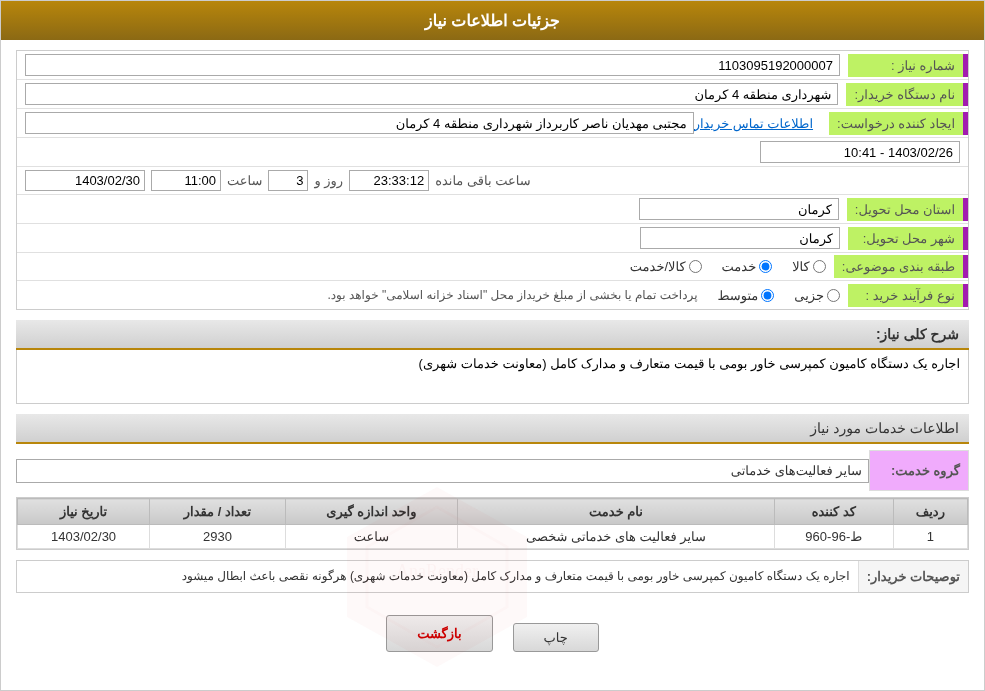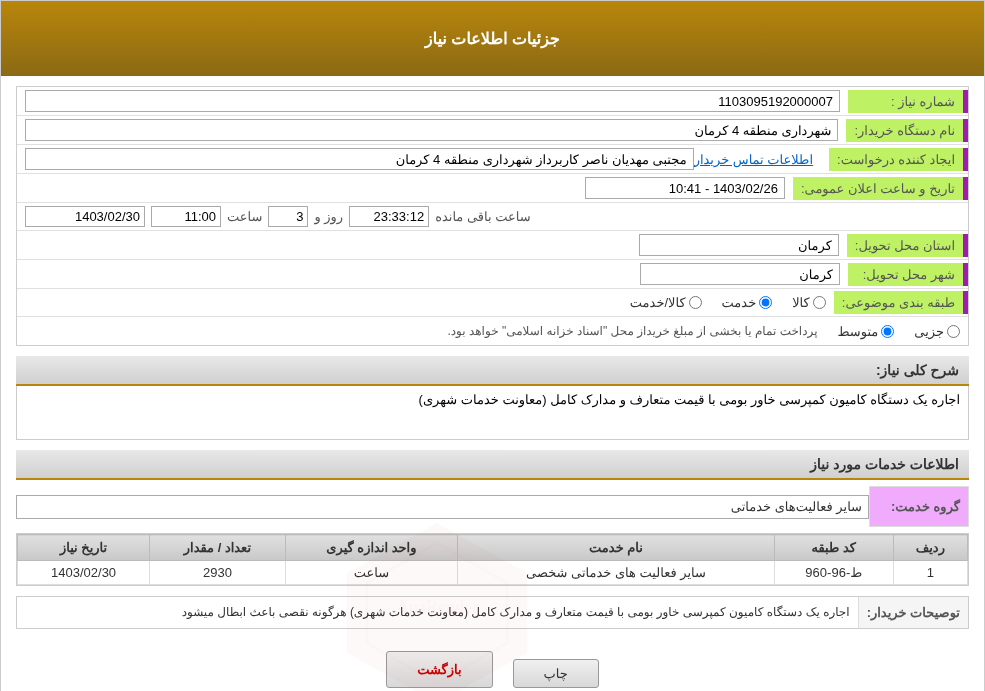--- a/index.html
+++ b/index.html
@@ -14,21 +14,21 @@
       width: 985px;
       min-height: 691px;
       background: #fff;
       margin: 0 auto;
       border: 1px solid #ccc;
     }
     .header-bar {
       background: linear-gradient(to bottom, #b8860b, #8b6914);
       color: #fff;
       text-align: center;
-      padding: 28px 0;
+      padding: 10px 0;
       font-size: 16px;
       font-weight: bold;
     }
     .content {
       padding: 10px 15px;
     }
     .form-section {
       border: 1px solid #ccc;
       margin-bottom: 10px;
     }
@@ -117,21 +117,21 @@
       background: #fff;
       min-height: 50px;
     }
     .services-section {
       margin-bottom: 10px;
     }
     .services-header {
       background: linear-gradient(to bottom, #e8e8e8, #d0d0d0);
       border-bottom: 2px solid #b8860b;
       padding: 6px 10px;
-      font-weight: bold;
+      font-weight: normal;
       font-size: 14px;
       color: #333;
       text-align: right;
       margin-bottom: 6px;
     }
     .service-row {
       display: flex;
       align-items: center;
       margin-bottom: 6px;
     }
@@ -274,21 +274,20 @@
 
       <div class="form-row">
         <div class="label-cell">ایجاد کننده درخواست:</div>
         <div class="value-cell">
           <span class="contact-link">اطلاعات تماس خریدار</span>
           <input class="input-field" style="flex: 1 1 0%;" type="text" readonly="" value="مجتبی مهدیان ناصر کاربرداز شهرداری منطقه 4 کرمان">
         </div>
       </div>
 
       <div class="form-row">
-        <div class="label-cell">تاریخ و ساعت اعلان عمومی:</div>
         <div class="value-cell">
           <input class="input-field" style="width: 200px;" type="text" readonly="" value="1403/02/26 - 10:41">
         </div>
       </div>
 
       <div class="form-row">
         <div class="value-cell">
           <div class="date-time-row">
             <span class="inline-label">ساعت باقی مانده</span>
             <input class="small-input" style="width: 80px;" type="text" readonly="" value="23:33:12">
@@ -329,20 +328,21 @@
             </div>
             <div class="radio-item">
               <input type="radio" name="category" style="">
               <span>کالا/خدمت</span>
             </div>
           </div>
         </div>
       </div>
 
       <div class="form-row">
+        <div class="label-cell">نوع فرآیند خرید :</div>
         <div class="value-cell">
           <div style="display:flex;align-items:center;gap:20px;flex-wrap:wrap;">
             <div class="radio-group-outer">
               <div class="radio-item">
                 <input type="radio" name="purchase_type" style="">
                 <span>جزیی</span>
               </div>
               <div class="radio-item">
                 <input type="radio" name="purchase_type" checked="" style="">
                 <span>متوسط</span>
@@ -370,21 +370,21 @@
       <div class="service-row">
         <div class="service-label">گروه خدمت:</div>
         <div class="service-value">سایر فعالیت‌های خدماتی</div>
       </div>
 
       <div class="table-wrapper">
         <table>
           <thead>
             <tr>
               <th>ردیف</th>
-              <th>کد طبقه</th>
+              <th>کد کننده</th>
               <th>نام خدمت</th>
               <th>واحد اندازه گیری</th>
               <th>تعداد / مقدار</th>
               <th>تاریخ نیاز</th>
             </tr>
           </thead>
           <tbody id="services-table-body">
           <tr>
                 <td>1</td>
                 <td>ط-96-960</td>

